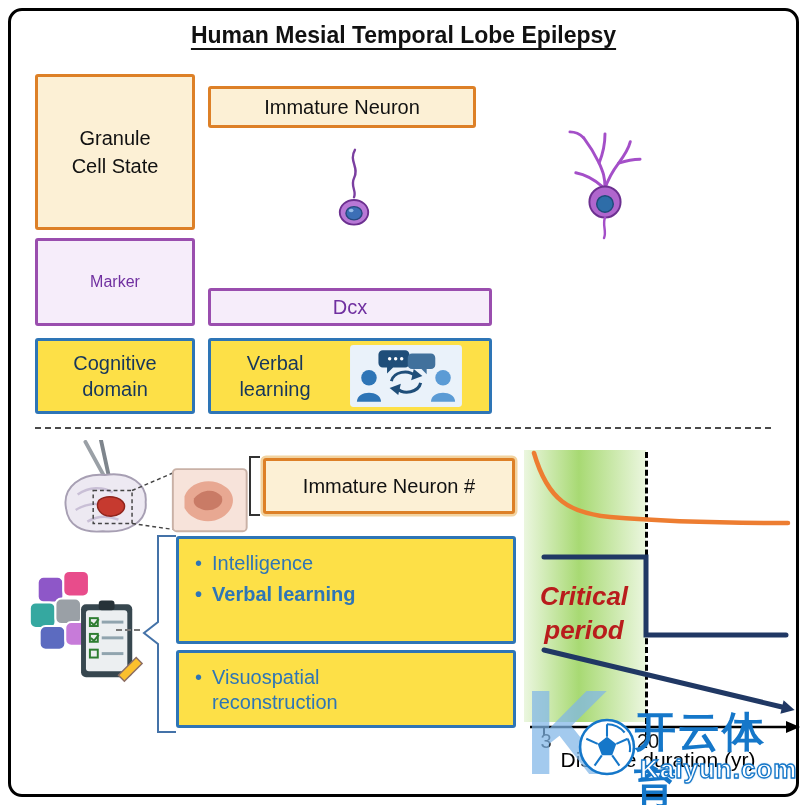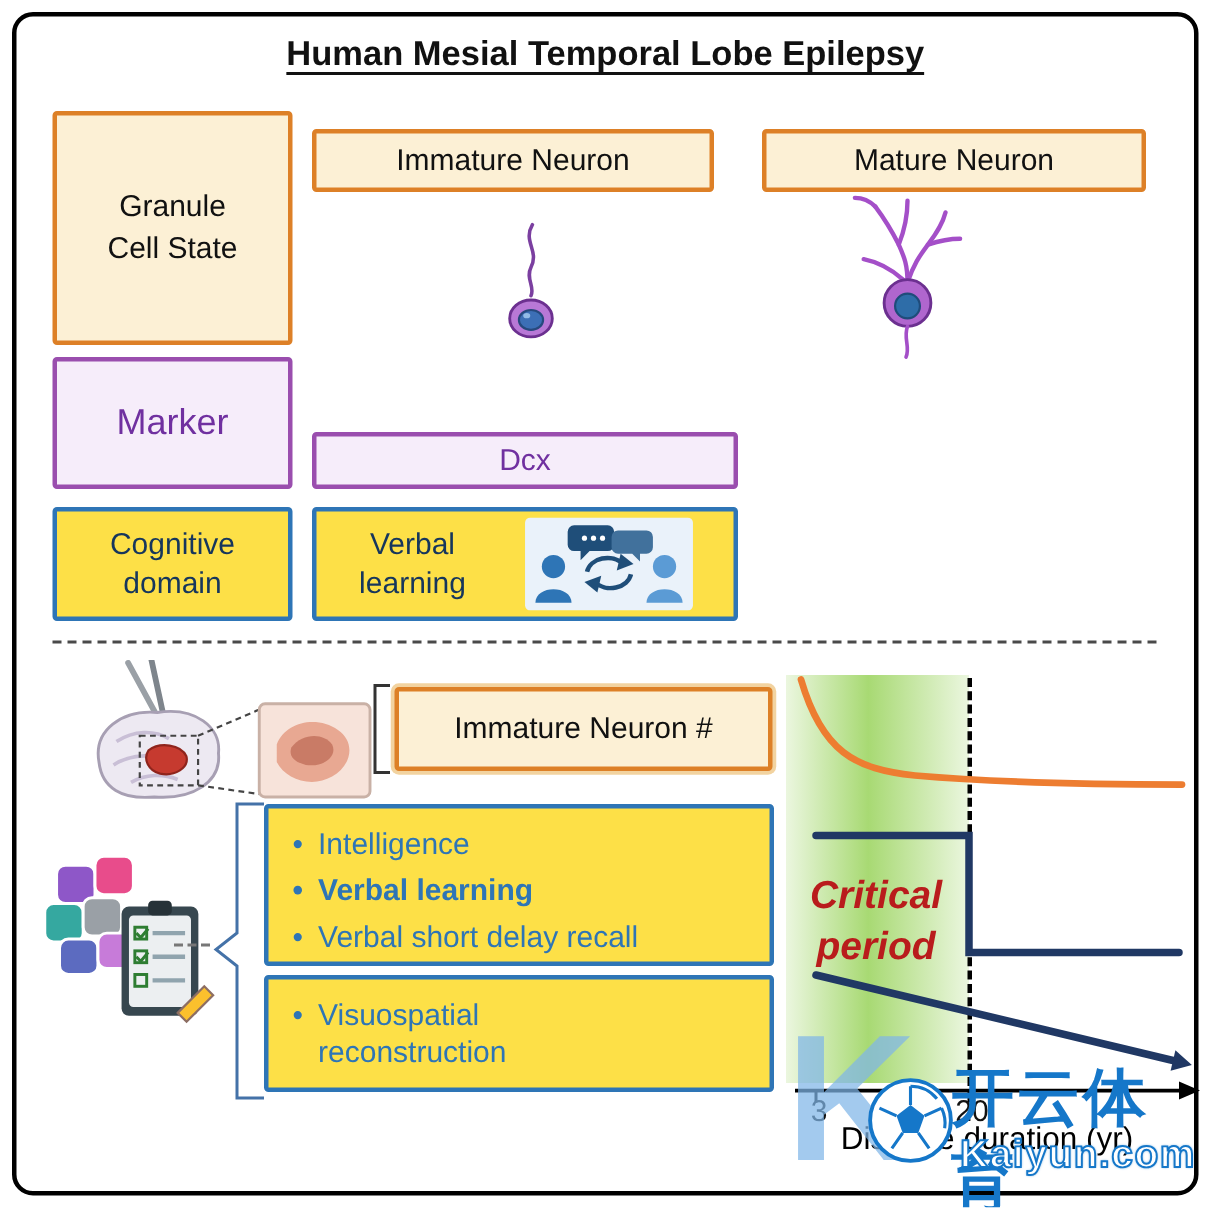--- a/index.html
+++ b/index.html
@@ -13,21 +13,21 @@
   .blue{background:#fde047;border:3px solid #2E75B6;color:#16365C;}
 
   .b-title{left:0;top:22px;width:100%;text-align:center;font-size:23px;font-weight:600;
            text-decoration:underline;text-underline-offset:5px;text-decoration-thickness:2px;z-index:2;}
   .b-granule{left:35px;top:74px;width:160px;height:156px;font-size:20px;line-height:1.4;}
   .b-granule span{display:inline-block;max-width:100px;}
   .b-immhdr{left:208px;top:86px;width:268px;height:42px;font-size:20px;}
   .b-mathdr{left:508px;top:86px;width:256px;height:42px;font-size:20px;}
   .i-immneuron{left:322px;top:146px;width:64px;height:90px;}
   .i-matneuron{left:552px;top:128px;width:106px;height:112px;}
-  .b-marker{left:35px;top:238px;width:160px;height:88px;font-size:24px;}
+  .b-marker{left:35px;top:238px;width:160px;height:88px;font-size:16px;}
   .b-prox1{left:208px;top:238px;width:556px;height:44px;font-size:20px;}
   .b-dcx{left:208px;top:288px;width:284px;height:38px;font-size:20px;}
   .b-cogdom{left:35px;top:338px;width:160px;height:76px;font-size:20px;line-height:1.3;}
   .b-cogdom span{display:inline-block;max-width:110px;}
   .b-verbal{left:208px;top:338px;width:284px;height:76px;justify-content:space-between;padding:0 12px;}
   .verbal-label{width:104px;font-size:20px;line-height:1.3;text-align:center;}
   .i-convo{width:142px;height:62px;}
   .divider{left:35px;top:427px;width:736px;height:0;border-top:2.5px dashed #4a4a4a;}
 
   .i-dissect{left:48px;top:440px;width:205px;height:102px;}
@@ -67,23 +67,20 @@
 <div class="page">
   <div class="abs frame"></div>
 
   <div class="abs b-title">Human Mesial Temporal Lobe Epilepsy</div>
 
   <div class="abs box orange b-granule">
     <span>Granule Cell State</span>
   </div>
   <div class="abs box orange b-immhdr">
     <span>Immature Neuron</span>
-  </div>
-  <div class="abs box orange b-mathdr">
-    <span>Mature Neuron</span>
   </div>
 
   <div class="abs i-immneuron">
     <svg width="64" height="90" viewBox="0 0 60 95">
       <path d="M31,4 C24,16 36,22 30,34 C26,42 33,48 30,54" fill="none" stroke="#7B3FA0" stroke-width="2.5" stroke-linecap="round"></path>
       <ellipse cx="30" cy="70" rx="15" ry="13" fill="#B878D6" stroke="#6C3090" stroke-width="2"></ellipse>
       <ellipse cx="30" cy="71" rx="8.5" ry="7" fill="#3C6FB6" stroke="#27497E" stroke-width="1.5"></ellipse>
       <ellipse cx="27" cy="68" rx="2.5" ry="1.8" fill="#9CC3EC" opacity="0.9"></ellipse>
     </svg>
   </div>
@@ -187,23 +184,20 @@
   </div>
 
   <div class="abs box blue b-memory">
     <ul class="bullets">
       <li>
           <span>Intelligence</span>
         </li>
       <li class="bold-item">
           <span>Verbal learning</span>
         </li>
-      <li>
-          <span>Verbal short delay recall</span>
-        </li>
     </ul>
   </div>
   <div class="abs box blue b-visuo">
     <ul class="bullets">
       <li>
           <span class="wrapnarrow">Visuospatial reconstruction</span>
         </li>
     </ul>
   </div>
 

